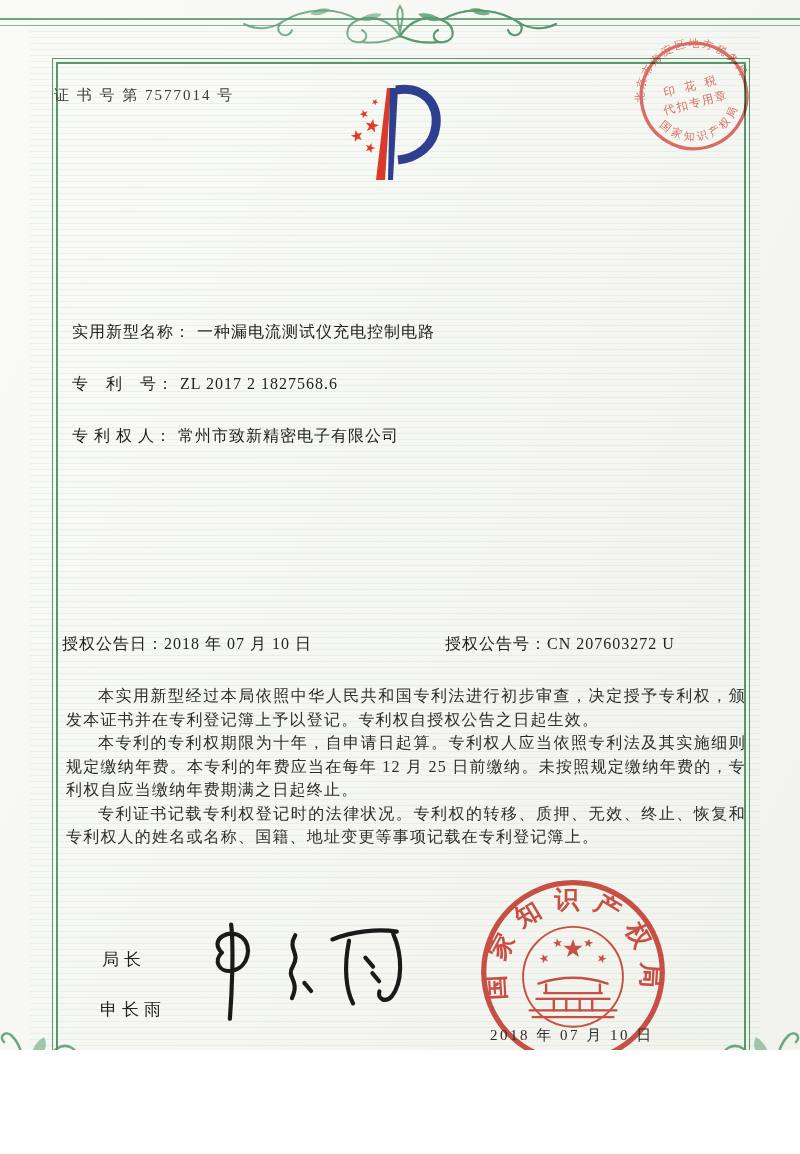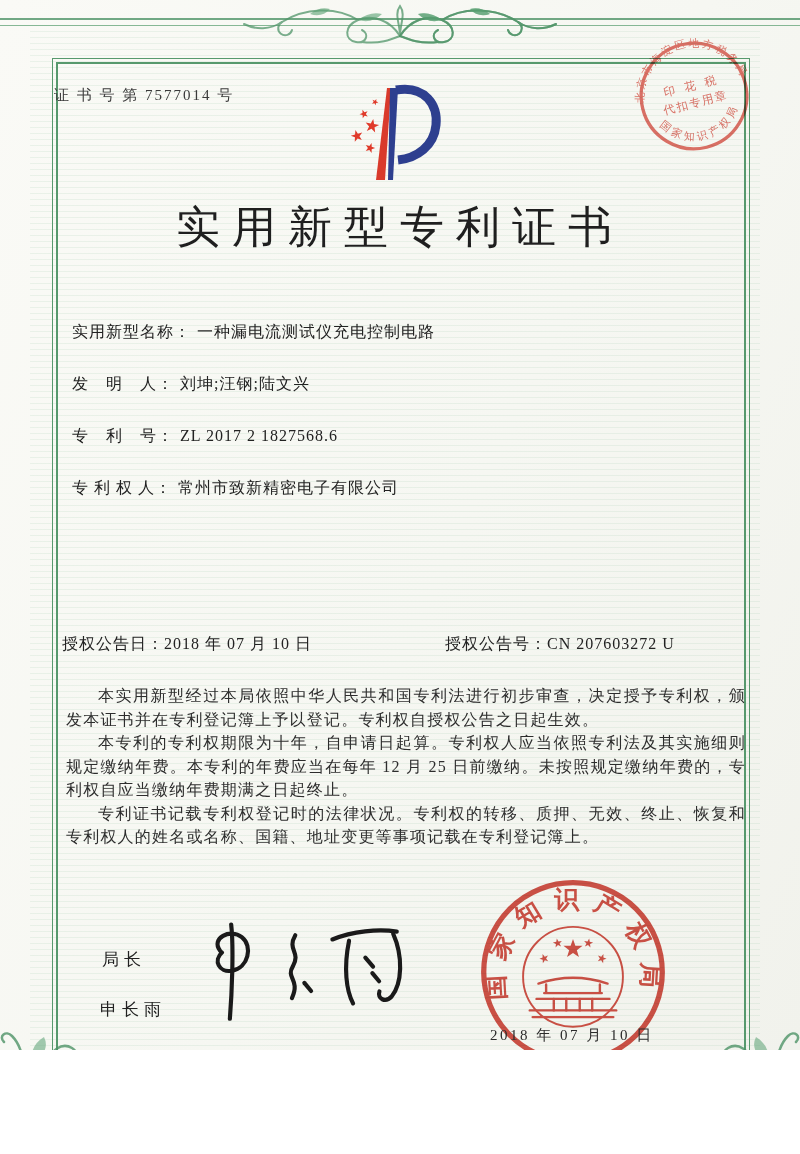--- a/index.html
+++ b/index.html
@@ -128,28 +128,24 @@
     <polygon points="58,12 66,12 61,104 56,104" fill="#2e3f8f"></polygon>
     <g fill="#e03a2a">
       <use href="#st1" transform="translate(25,60) scale(0.62) rotate(-15)"></use>
       <use href="#st1" transform="translate(40,50) scale(0.72) rotate(10)"></use>
       <use href="#st1" transform="translate(32,38) scale(0.45) rotate(-20)"></use>
       <use href="#st1" transform="translate(43,26) scale(0.34) rotate(25)"></use>
       <use href="#st1" transform="translate(38,72) scale(0.52) rotate(18)"></use>
     </g>
   </svg>
 
-  <div class="title">实用新型专利证书</div>
 
   <div class="rows">
     <div class="row">
       <span class="lbl">实用新型名称：</span><span class="val">一种漏电流测试仪充电控制电路</span>
-    </div>
-    <div class="row">
-      <span class="lbl">发　明　人：</span><span class="val">刘坤;汪钢;陆文兴</span>
     </div>
     <div class="row">
       <span class="lbl">专　利　号：</span><span class="val">ZL 2017 2 1827568.6</span>
     </div>
     <div class="row">
       <span class="lbl">专 利 权 人：</span><span class="val">常州市致新精密电子有限公司</span>
     </div>
   </div>
 
   <div class="grant-row">

